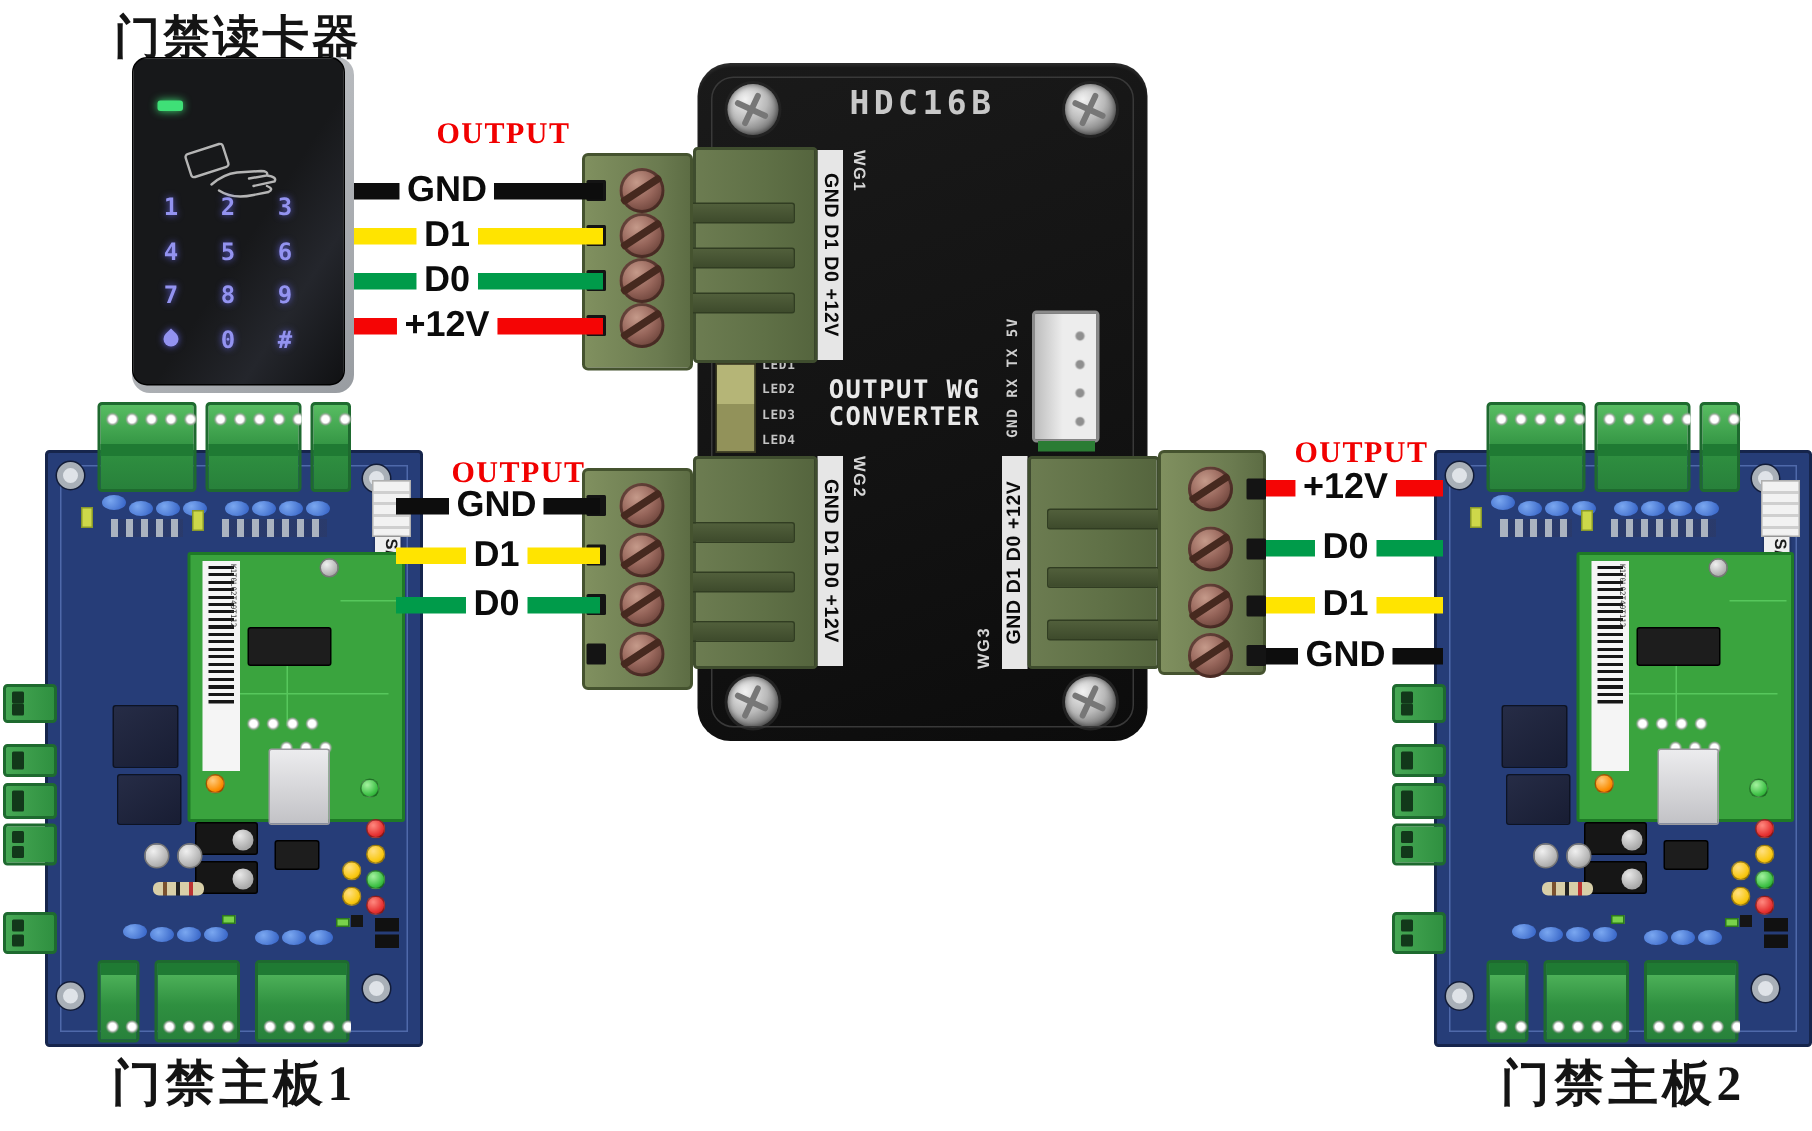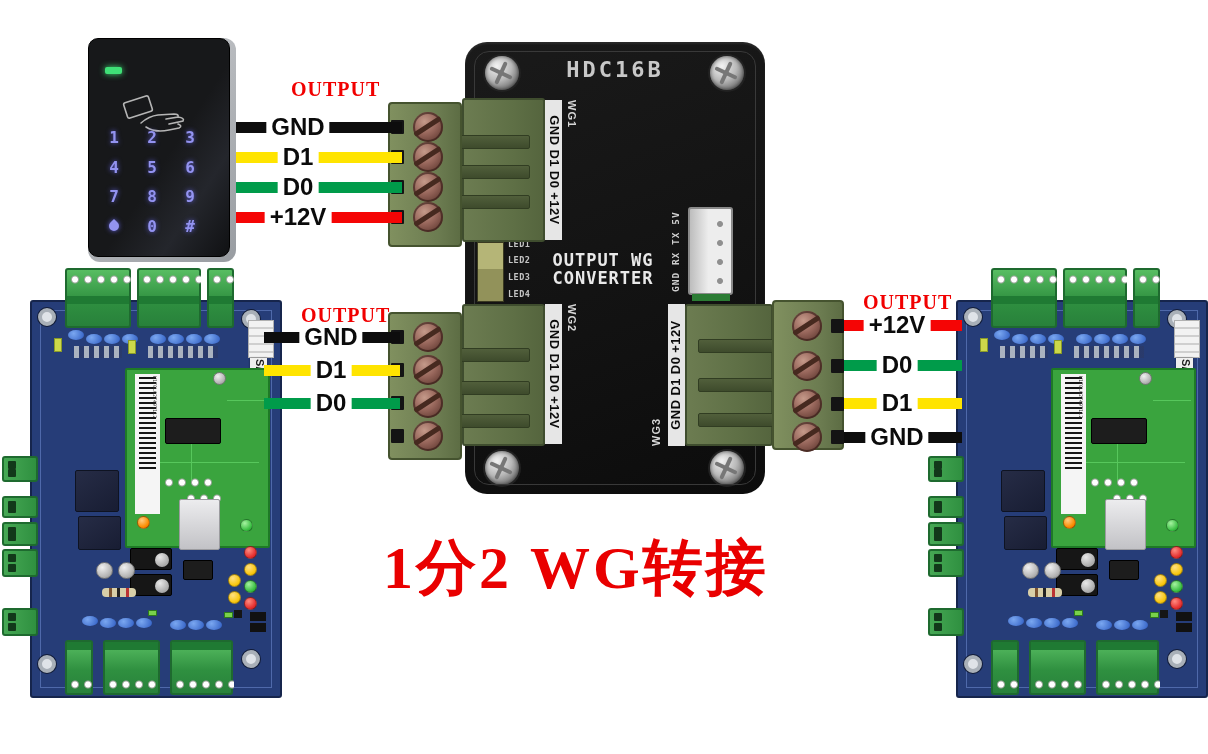--- a/index.html
+++ b/index.html
@@ -114,20 +114,21 @@
   .eterm::before,.eterm::after{content:'';position:absolute;left:4px;width:8px;height:8px;background:#12381a;border-radius:1px;}
   .eterm::before{top:3px;} .eterm::after{bottom:3px;}
   .board-label{position:absolute;left:0;top:432px;width:252px;text-align:center;
                font:700 33px "Liberation Serif",serif;color:#141414;letter-spacing:3px;white-space:nowrap;}
 </style>
 </head>
 <body>
 
 <div id="stage">
 
+  <div class="cn-title" style="left:76px;top:4px;">门禁读卡器</div>
 
   <div class="rd-out">
     <div class="rd-in">
       <i class="rd-led"></i>
       <svg style="position:absolute;left:28px;top:50px;" width="74" height="52" viewBox="0 0 74 52" fill="none" stroke="#b5b5b5" stroke-width="1.6" stroke-linecap="round">
         <rect x="8" y="10" width="26" height="16" rx="2" transform="rotate(-18 21 18)"></rect>
         <path d="M24 34 q8 -7 17 -8 l16 -1 q5 0 4 3 l-12 2 m12 -2 q7 1 5 4 l-14 3 m9 0 q5 2 1 4 l-10 2 q-14 3 -23 -3"></path>
       </svg>
       <div class="kp">
         <span>1</span>
@@ -345,23 +346,23 @@
       <i class="gband" style="top:0;"></i>
       <i class="dots" style="left:2px;top:38px;width:60px;"></i>
     </div>
 
     <i class="eterm" style="top:188px;height:26px;"></i>
     <i class="eterm" style="top:228px;height:22px;"></i>
     <i class="eterm" style="top:254px;height:24px;"></i>
     <i class="eterm" style="top:281px;height:28px;"></i>
     <i class="eterm" style="top:340px;height:28px;"></i>
 
-  </div>
-
-  <div class="caption" style="left:383px;top:528px;">1分2 WG转接</div>
+    <div class="board-label">门禁主板1</div>
+  </div>
+
 
 <div class="board" style="left: 956px; top: 268px;">
     <div class="pcb"></div>
     <i class="hole" style="left:8px;top:40px;"></i>
     <i class="hole" style="left:212px;top:42px;"></i>
     <i class="hole" style="left:8px;top:387px;"></i>
     <i class="hole" style="left:212px;top:382px;"></i>
 
     <div class="gterm" style="left:35px;top:0;width:66px;height:60px;">
       <i class="dots" style="left:2px;top:5px;width:62px;"></i>
@@ -449,14 +450,15 @@
       <i class="gband" style="top:0;"></i>
       <i class="dots" style="left:2px;top:38px;width:60px;"></i>
     </div>
 
     <i class="eterm" style="top:188px;height:26px;"></i>
     <i class="eterm" style="top:228px;height:22px;"></i>
     <i class="eterm" style="top:254px;height:24px;"></i>
     <i class="eterm" style="top:281px;height:28px;"></i>
     <i class="eterm" style="top:340px;height:28px;"></i>
 
+    <div class="board-label">门禁主板2</div>
   </div>
   </div>
 
 </body></html>

